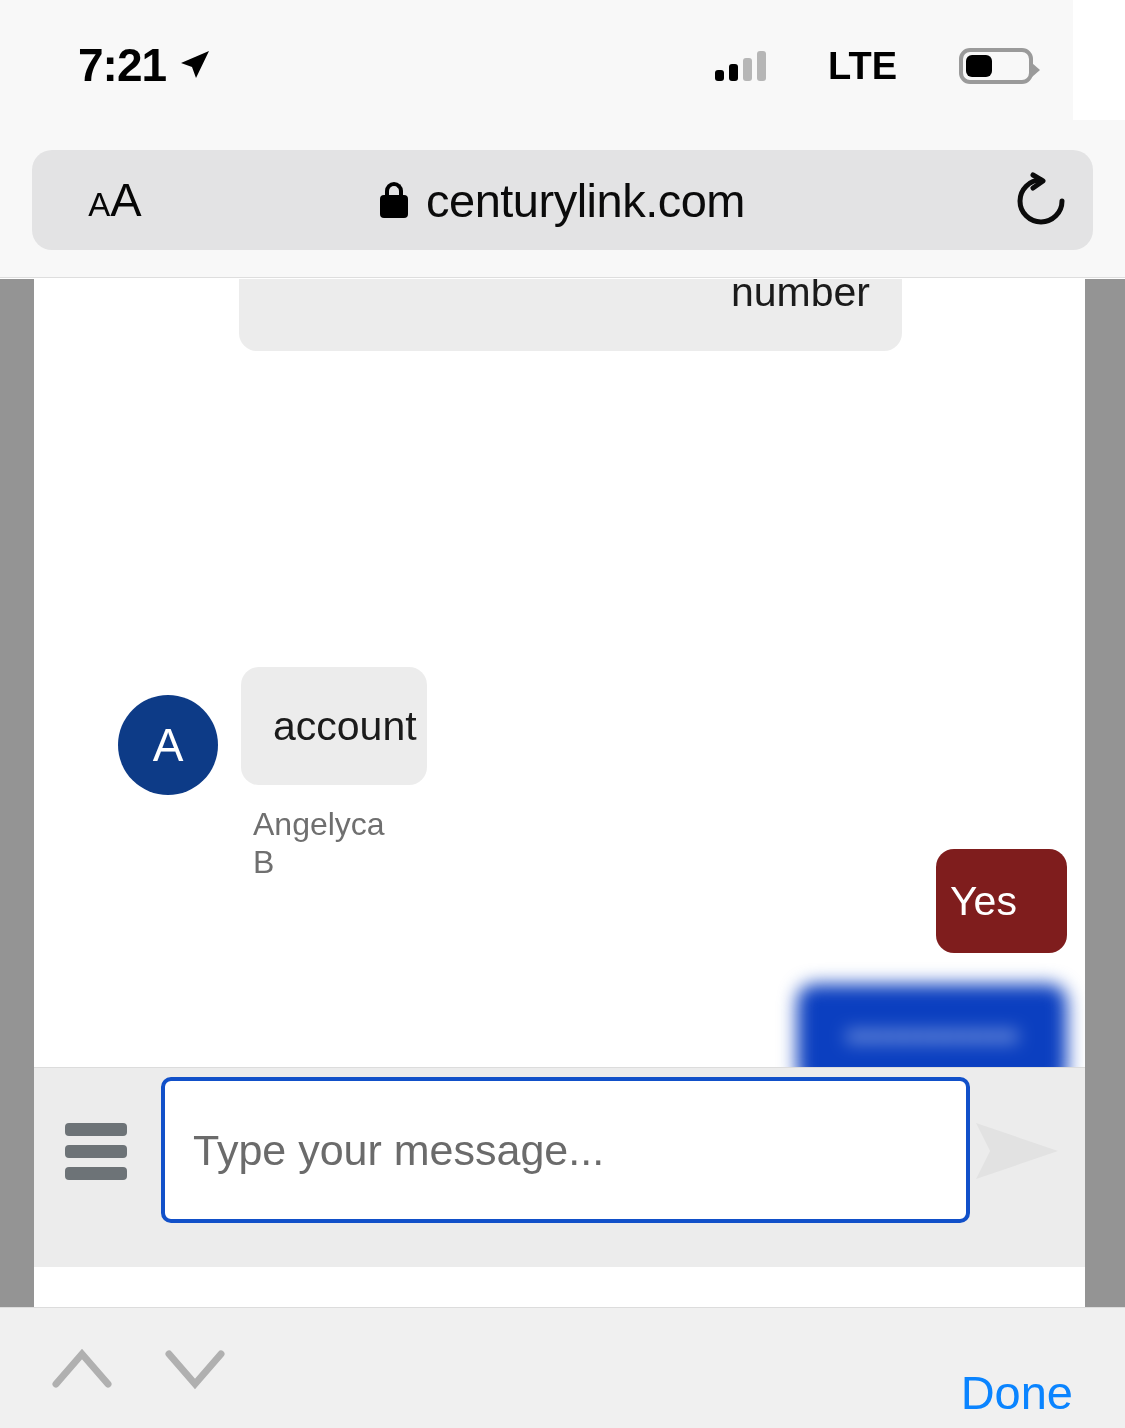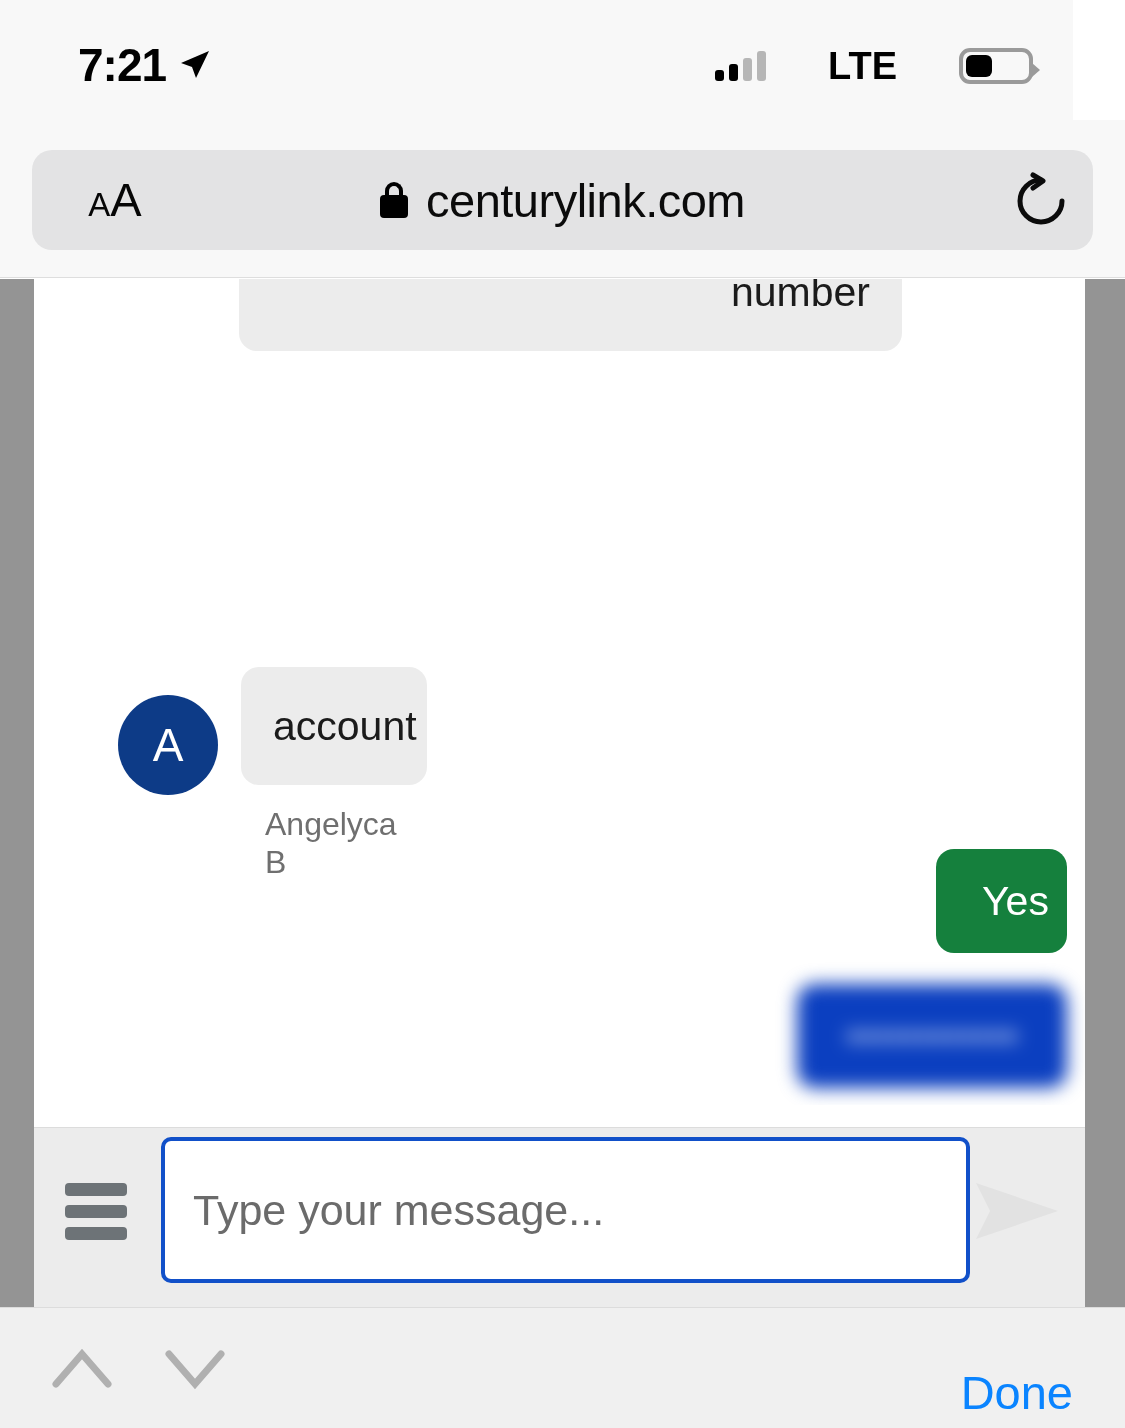--- a/index.html
+++ b/index.html
@@ -185,26 +185,26 @@
   .bubble-in {
     background: #ececec;
     border-radius: 18px;
     color: #1b1b1b;
     font-size: 41px;
     line-height: 62px;
     padding: 28px 32px;
     box-sizing: border-box;
   }
   .bubble-out {
-    background: #15803d;
+    background: #7f1d1d;
     border-radius: 18px;
     color: #ffffff;
     font-size: 41px;
     line-height: 56px;
-    padding: 24px 46px;
+    padding: 24px 14px;
     box-sizing: border-box;
   }
   .bubble-redacted {
     background: #0b3fc0;
     border-radius: 18px;
     color: #b9cbf0;
     font-size: 41px;
     line-height: 56px;
     padding: 24px 30px;
     box-sizing: border-box;
@@ -231,34 +231,34 @@
   
   #bubble-number {
     left: 205px; top: -46px;
     width: 663px;
     text-align: right;
   }
   
   #row-account { left: 84px; top: 388px; }
   #row-account .avatar { position: absolute; left: 0; top: 28px; }
   #row-account .bubble-in { position: absolute; left: 123px; top: 0; width: 186px; }
-  #row-account .sender-name { position: absolute; left: 147px; top: 138px; }
+  #row-account .sender-name { position: absolute; left: 135px; top: 138px; }
 
   
   #bubble-yes { left: 902px; top: 570px; width: 131px; }
   
   #bubble-redacted { left: 763px; top: 705px; width: 270px; }
 
   
   #row-sorry { left: 84px; top: 849px; }
 
   
   .composer {
     position: absolute;
-    left: 0; top: 848px;
+    left: 0; top: 788px;
     width: 1051px; height: 200px;
     background: #ececec;
     border-top: 1px solid #dcdcdc;
     box-sizing: border-box;
   }
   .hamburger {
     position: absolute;
     left: 31px; top: 55px;
     width: 62px; height: 57px;
   }

